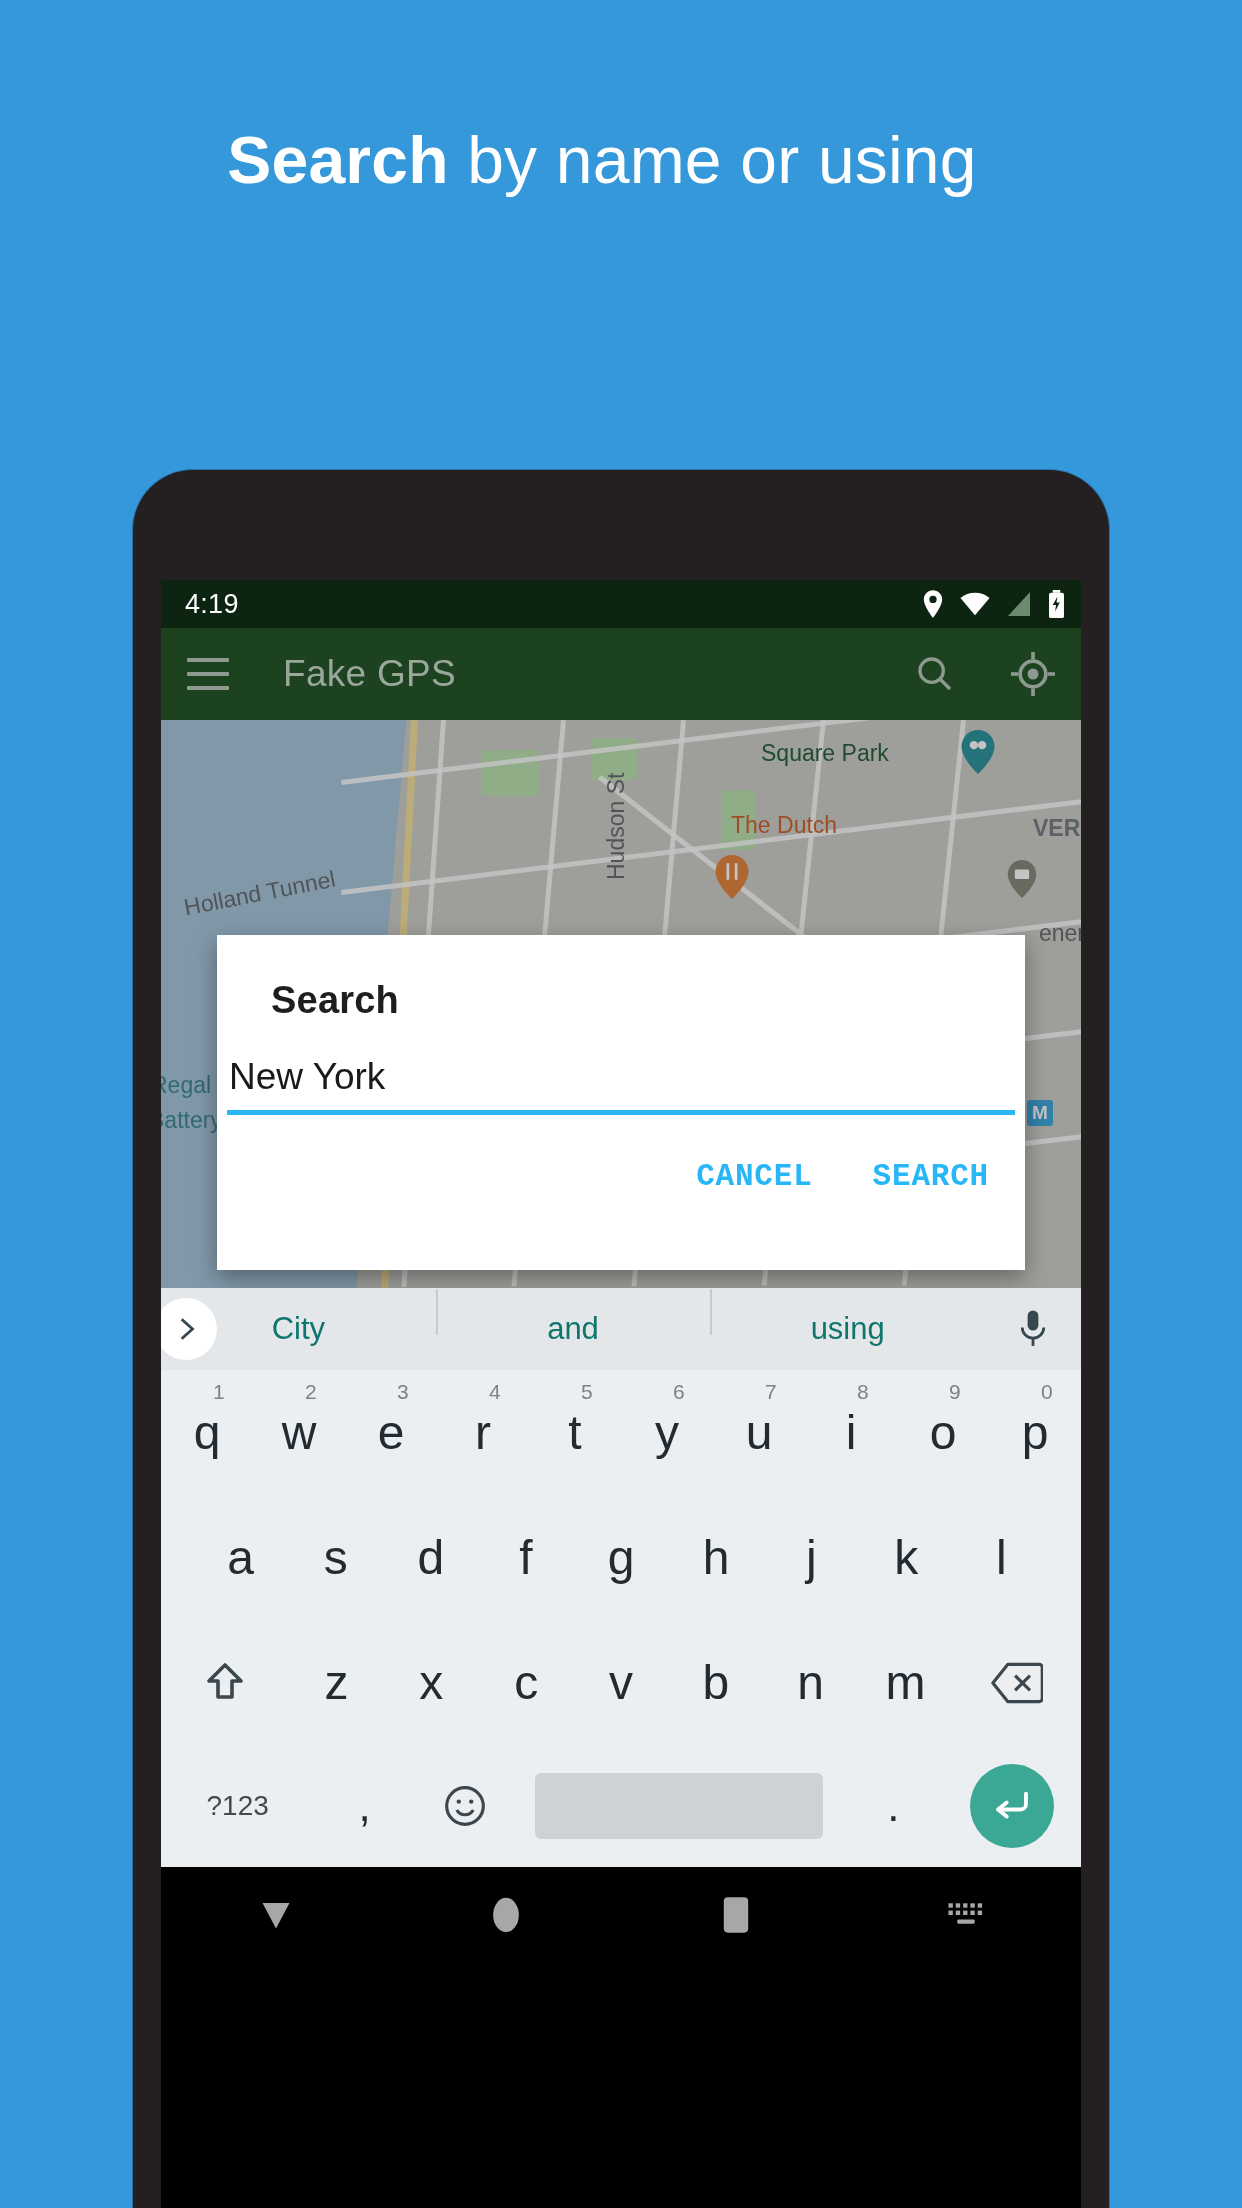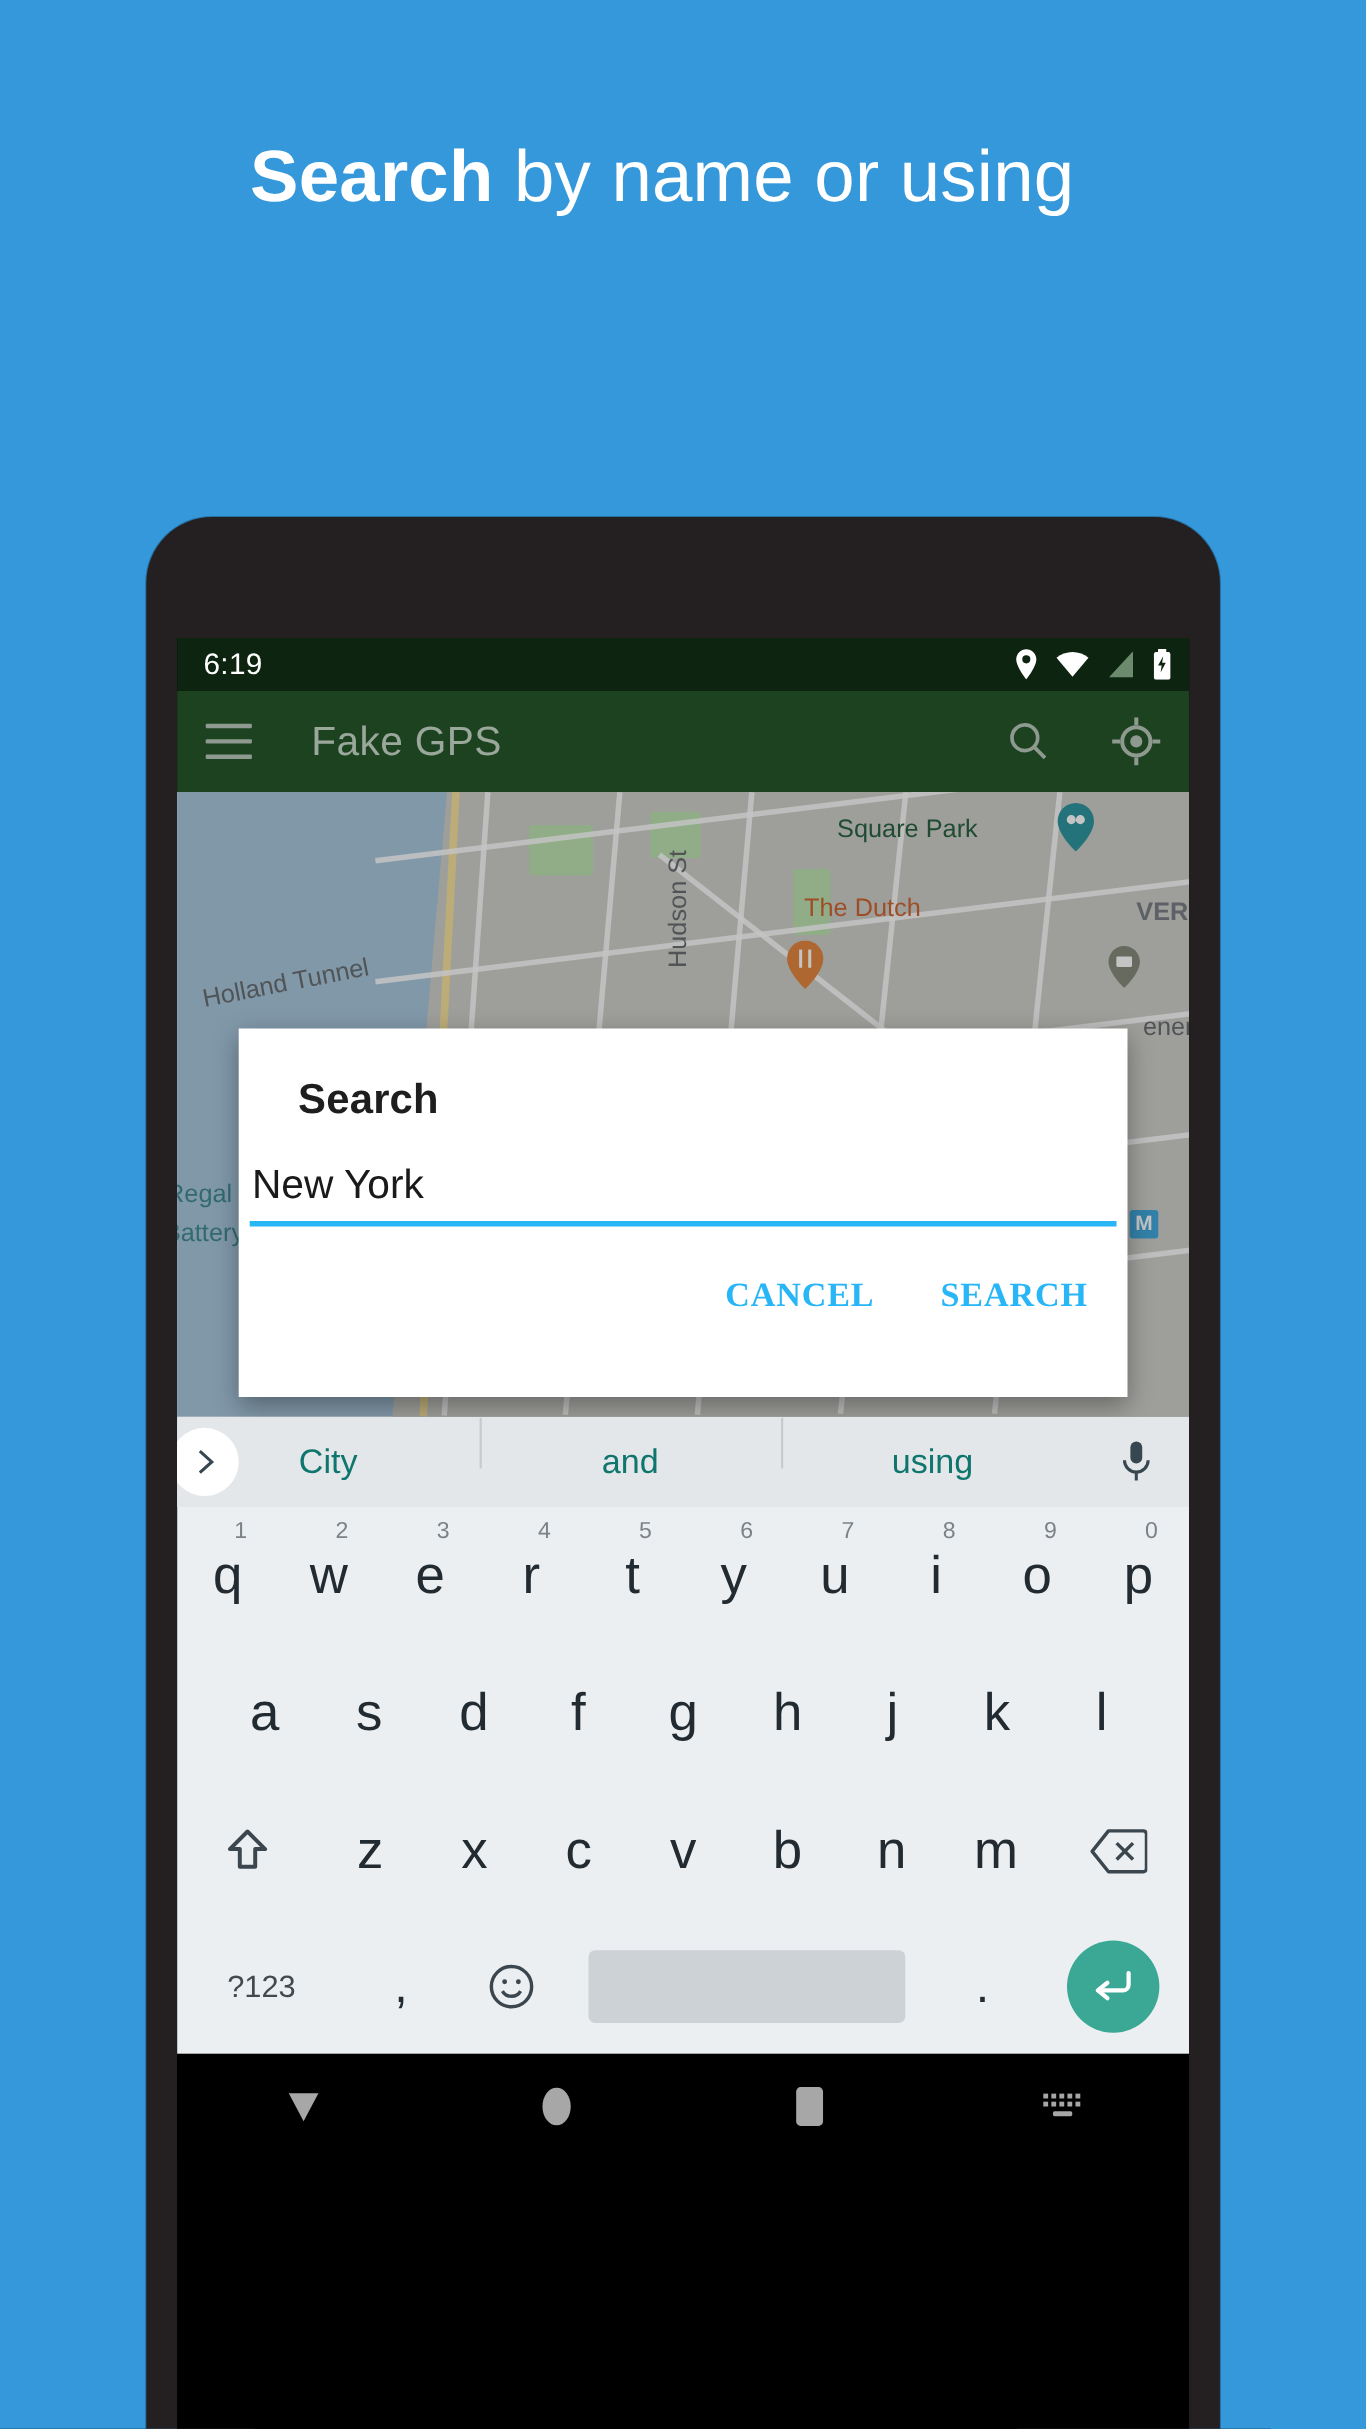--- a/index.html
+++ b/index.html
@@ -116,21 +116,21 @@
     padding:0 0 12px 2px;
   }
   .input-underline { height:5px; background:#29b6f6; width:100%; }
   .dialog-actions {
     display:flex; justify-content:flex-end; align-items:center;
     gap:60px; padding:44px 36px 0 0;
   }
   .dialog-btn {
     font-size:31px; font-weight:700; color:#29b6f6;
     letter-spacing:.8px; background:none; border:none; cursor:pointer;
-    font-family:Liberation Serif, serif;
+    font-family:Liberation Mono, monospace;
   }
 
   
   .keyboard { position:relative; width:100%; background:#eceff1; }
   .suggest-strip {
     height:82px; display:flex; align-items:center;
     background:#e4e7e9; position:relative;
   }
   .suggest-chevron {
     position:absolute; left:-6px; top:10px;
@@ -185,21 +185,21 @@
 <div class="promo">
   <div>
     <span class="strong">Search</span><span> by name or using</span>
   </div>
 </div>
 
 <div class="phone">
   <div class="phone-screen">
 
     <div class="statusbar">
-      <div class="status-time">6:19</div>
+      <div class="status-time">4:19</div>
       <div class="status-icons">
         <span>
           <svg width="22" height="28" viewBox="0 0 24 30">
               <path d="M12 0C6.5 0 2 4.5 2 10c0 7.5 10 20 10 20s10-12.5 10-20C22 4.5 17.5 0 12 0zm0 14a4 4 0 110-8 4 4 0 010 8z" fill="#fff"></path>
             </svg>
         </span>
         <span>
           <svg width="30" height="24" viewBox="0 0 32 24">
               <path d="M16 24L0.5 5.5C4.8 2 10.2 0 16 0s11.2 2 15.5 5.5L16 24z" fill="#fff"></path>
             </svg>

